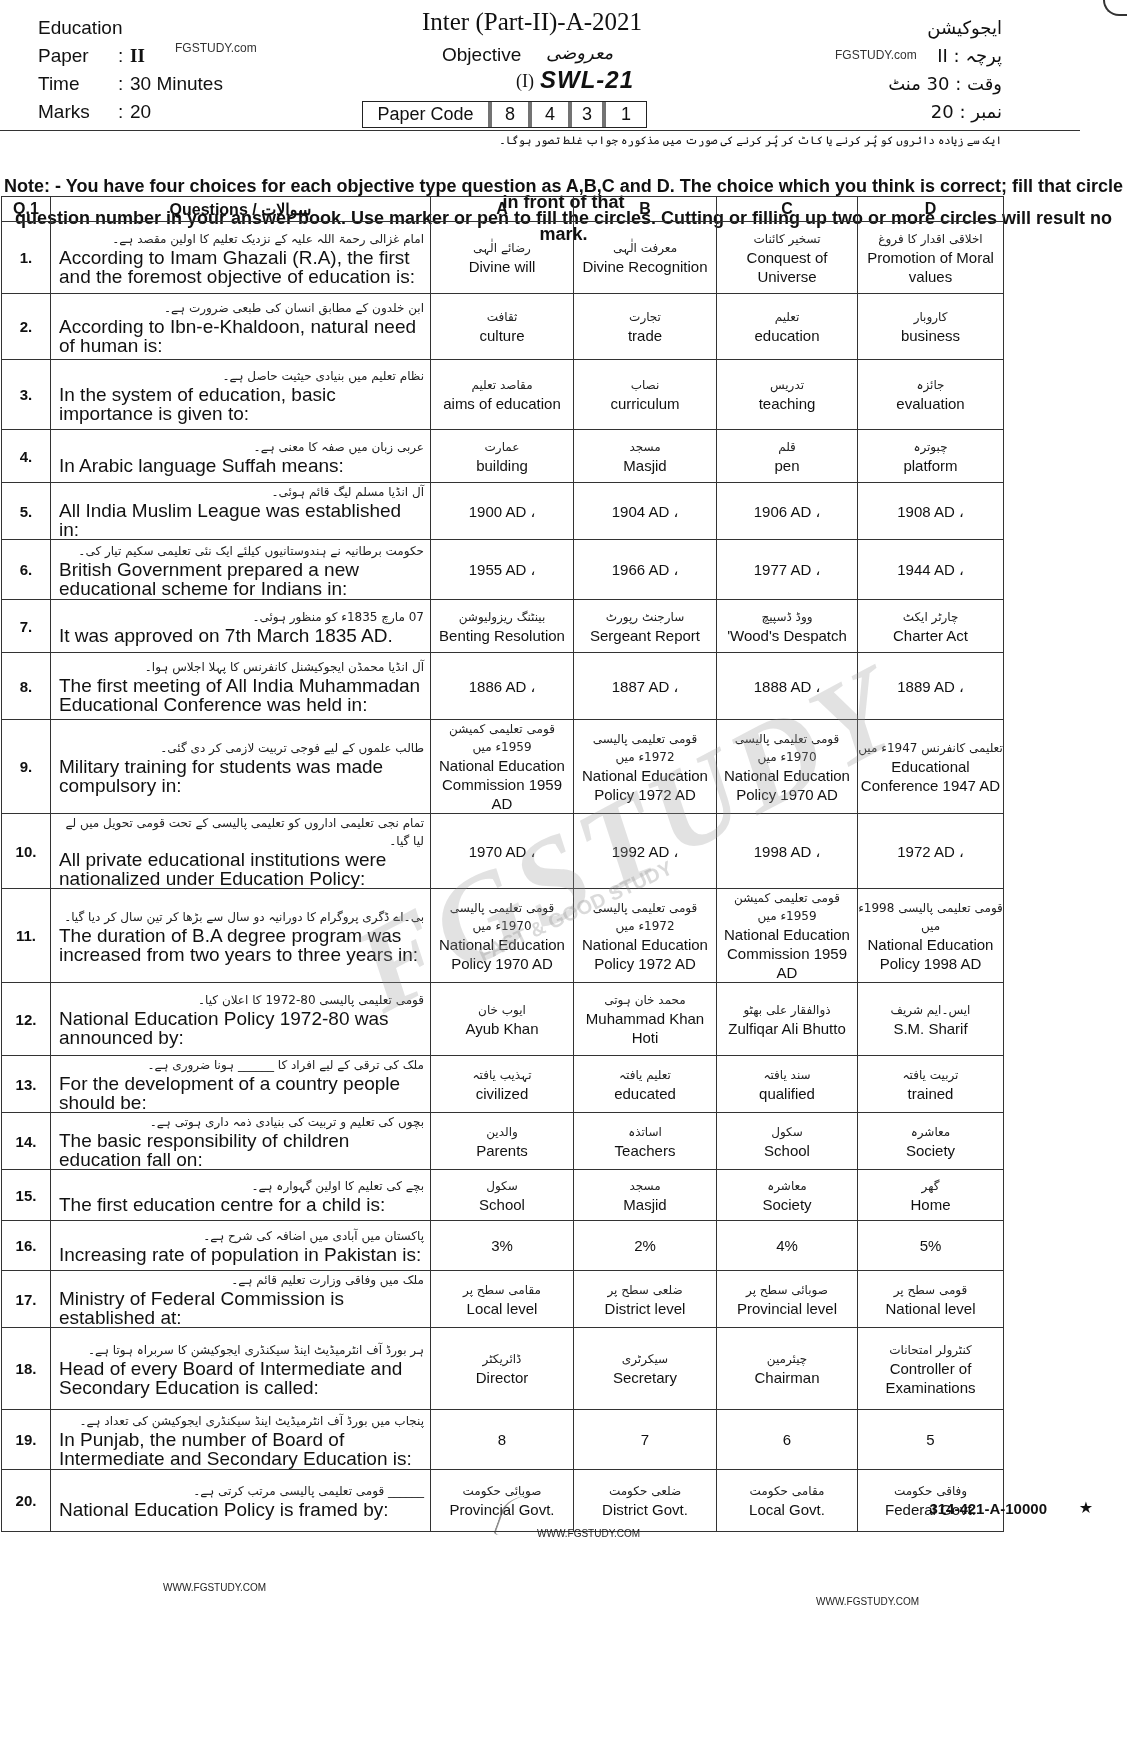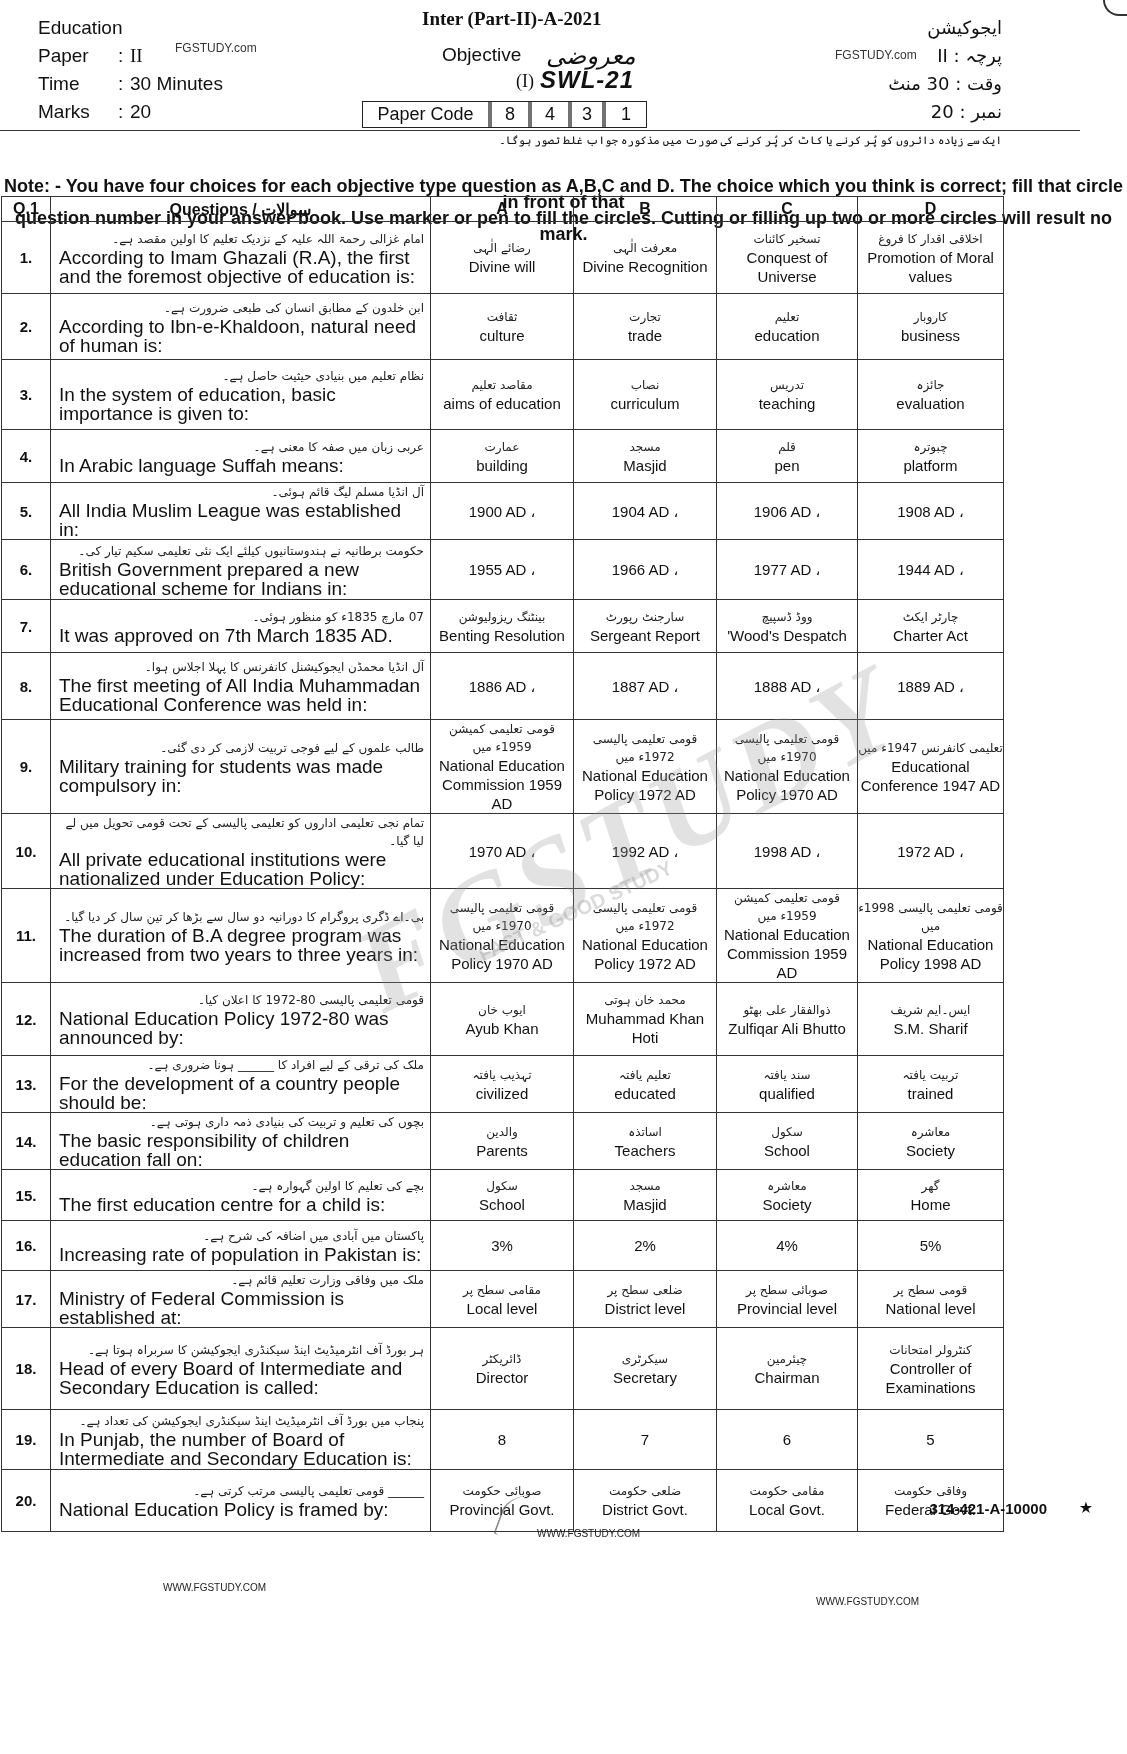--- a/index.html
+++ b/index.html
@@ -4,23 +4,23 @@
 <style>
   html, body { margin: 0; padding: 0; background: #ffffff; }
   body { width: 1127px; height: 1754px; position: relative; overflow: hidden;
          font-family: "Liberation Sans", sans-serif; color: #111; }
   .abs { position: absolute; }
   .hdr-left { left: 38px; top: 14px; font-size: 19px; line-height: 28px; }
   .hdr-left .row { display: flex; }
   .hdr-left .lbl { width: 80px; }
   .hdr-left .colon { width: 12px; }
   .wm-small { font-size: 12px; color: #333; font-family: "Liberation Sans", sans-serif; }
-  .title { left: 422px; top: 8px; font-family: "Liberation Serif", serif; font-weight: bold; font-size: 19px; }
+  .title { left: 422px; top: 8px; font-family: "Liberation Serif", serif; font-weight: normal; font-size: 25px; }
   .objective { left: 442px; top: 44px; font-size: 19px; }
-  .urdu-obj { left: 546px; top: 42px; font-size: 24px; font-style: italic; }
+  .urdu-obj { left: 546px; top: 42px; font-size: 18px; font-style: italic; }
   .set-i { left: 516px; top: 71px; font-family: "Liberation Serif", serif; font-size: 18px; }
   .handcode { left: 540px; top: 66px; font-size: 24px; font-weight: bold; font-style: italic; letter-spacing: 1px; }
   .pcode { left: 362px; top: 101px; border: 1px solid #222; display: flex; height: 25px; font-size: 18px; }
   .pcode div { border-right: 4px solid #737373; display: flex; align-items: center; justify-content: center; }
   .pcode div:last-child { border-right: none; }
   .hdr-right { right: 125px; top: 14px; font-size: 18px; line-height: 28px; text-align: right; }
   .urdu { direction: rtl; font-family: "DejaVu Sans", sans-serif; }
   .hr { left: 0; top: 130px; width: 1080px; border-top: 1px solid #333; }
   .urdu-note { right: 125px; top: 132px; font-size: 11px; direction: rtl; text-align: right; line-height: 17px; width: 1000px; }
   .note { left: 0; top: 178px; width: 1127px; text-align: center; font-size: 18px; font-weight: bold; line-height: 16px; }
@@ -48,21 +48,21 @@
 
 <div class="abs corner"></div>
 
 <div class="abs hdr-left">
   <div class="row">
       <span>Education</span>
     </div>
   <div class="row">
     <span class="lbl">Paper</span>
     <span class="colon">:</span>
-    <span style="font-family:'Liberation Serif',serif;">II</span>
+    <span style="font-family:'Liberation Serif',serif;font-weight:bold;">II</span>
   </div>
   <div class="row">
     <span class="lbl">Time</span>
     <span class="colon">:</span>
     <span>30 Minutes</span>
   </div>
   <div class="row">
     <span class="lbl">Marks</span>
     <span class="colon">:</span>
     <span>20</span>

